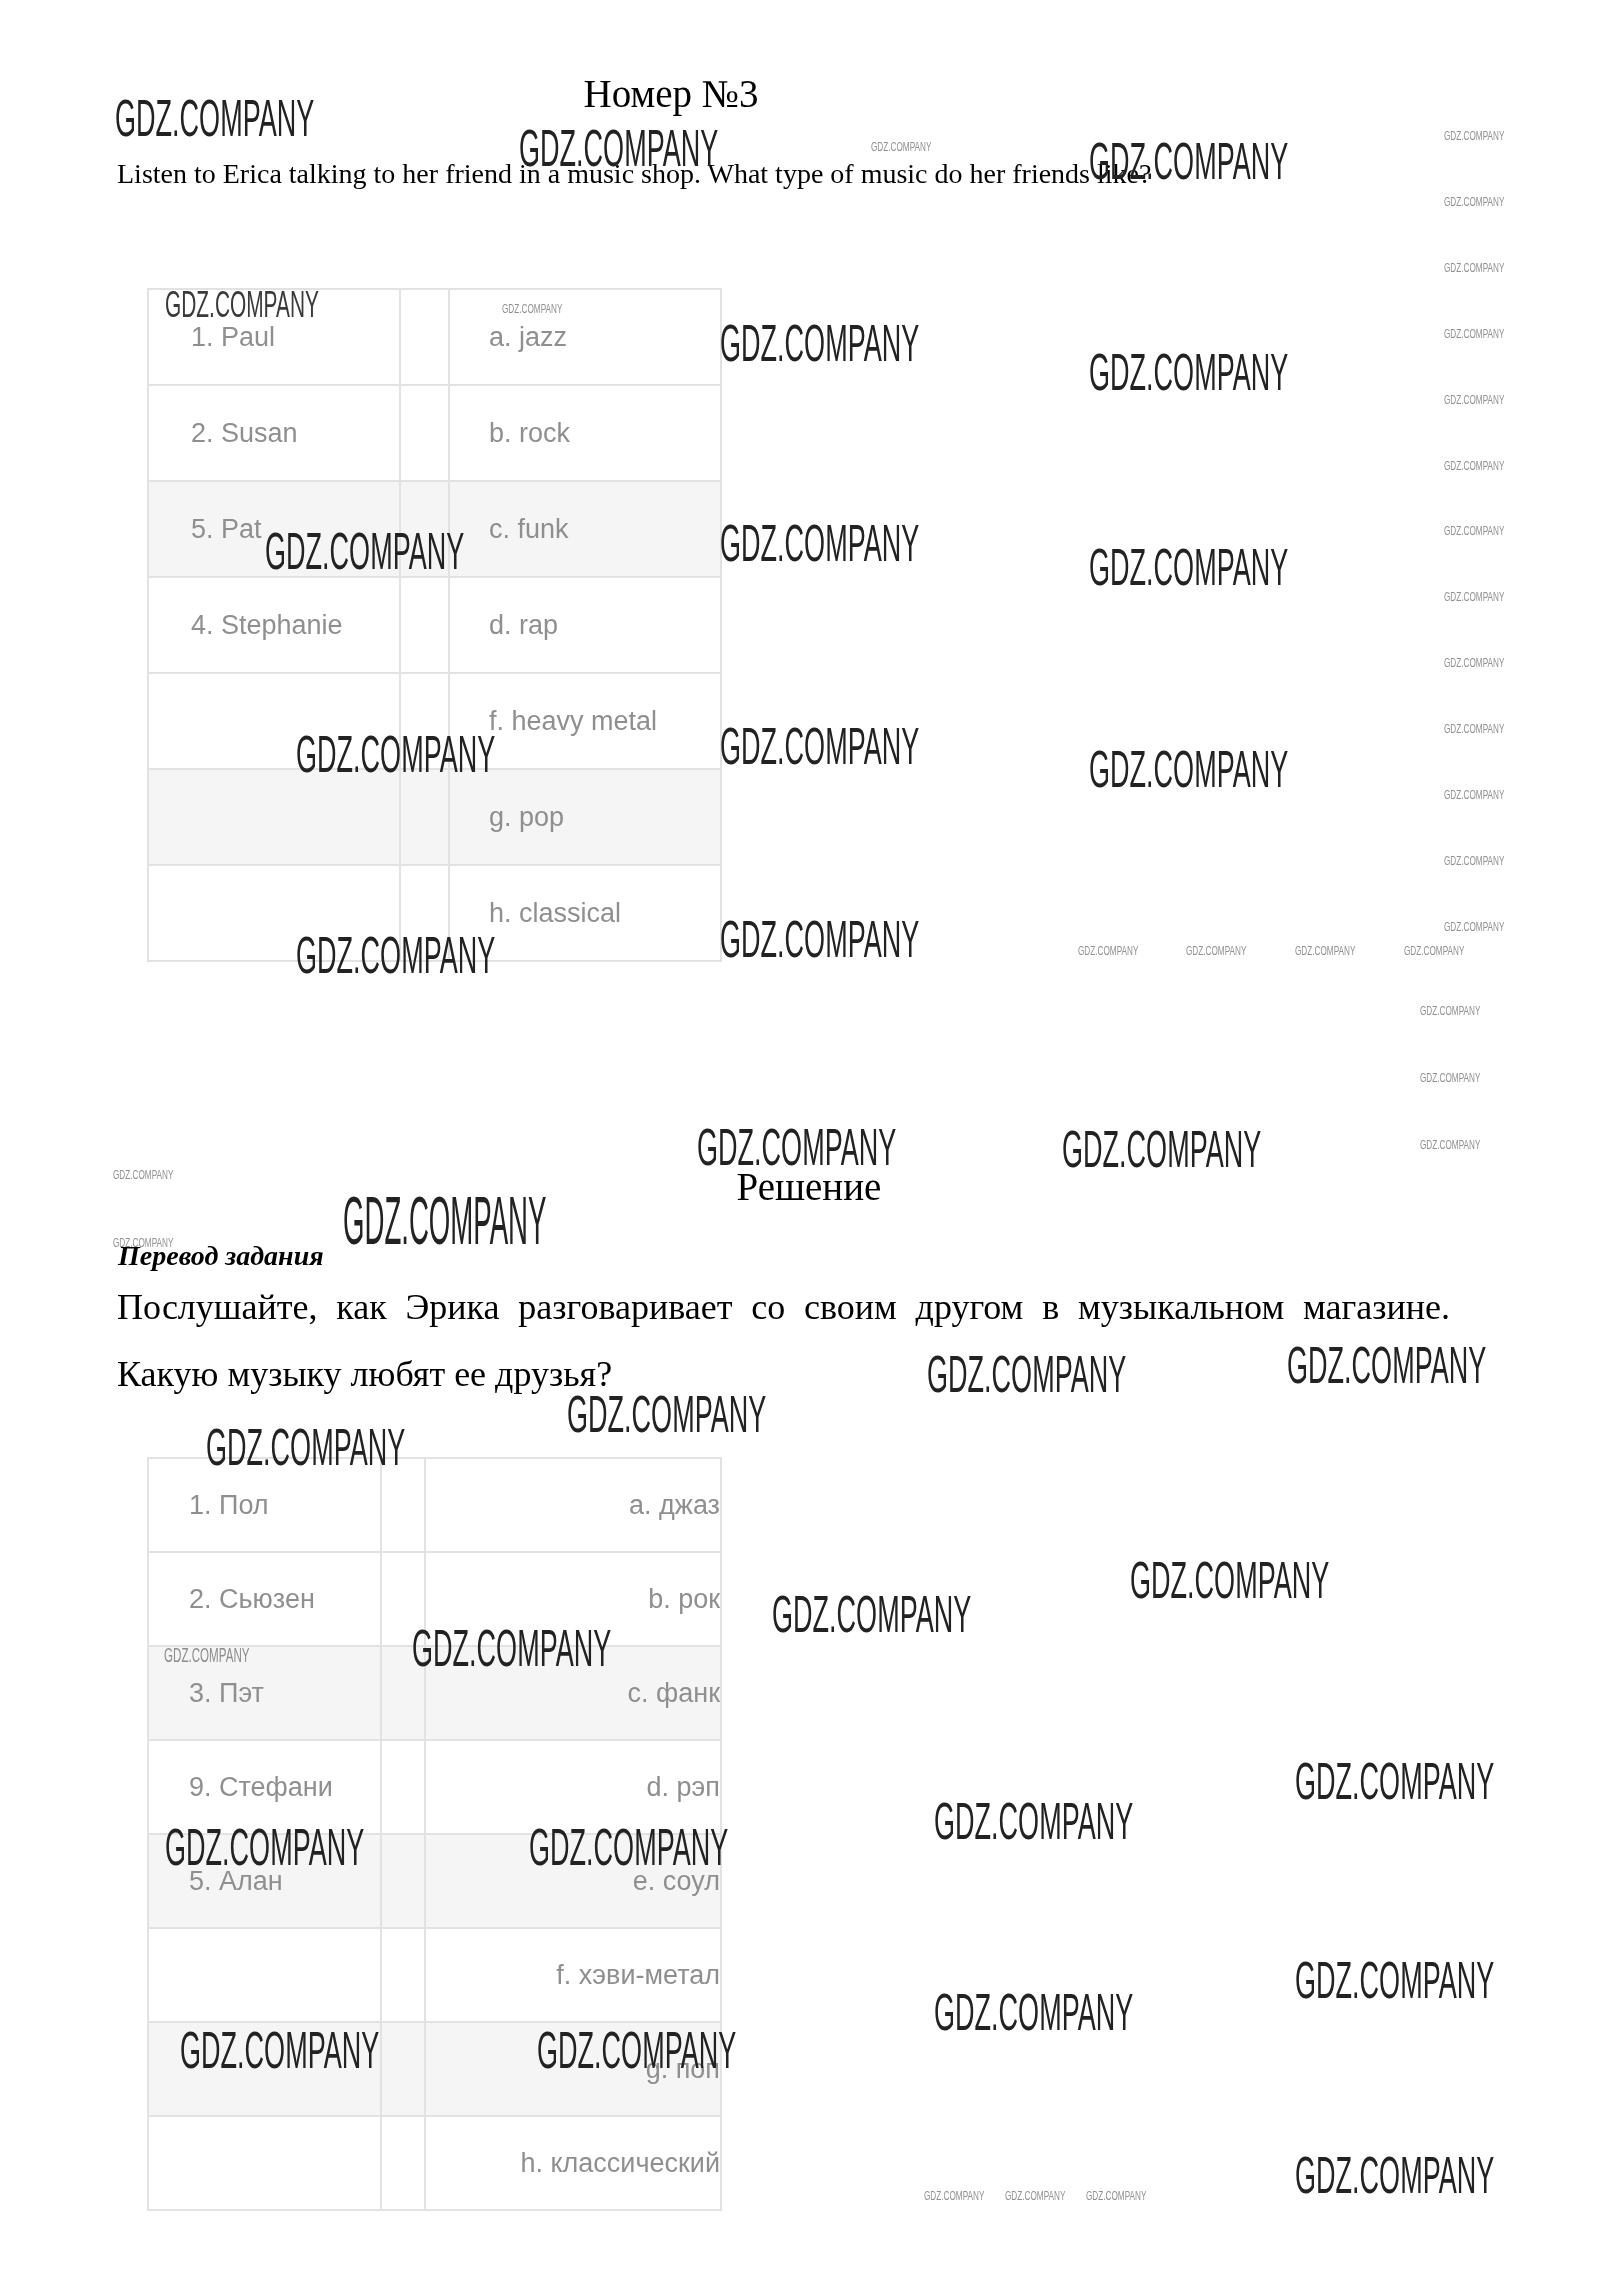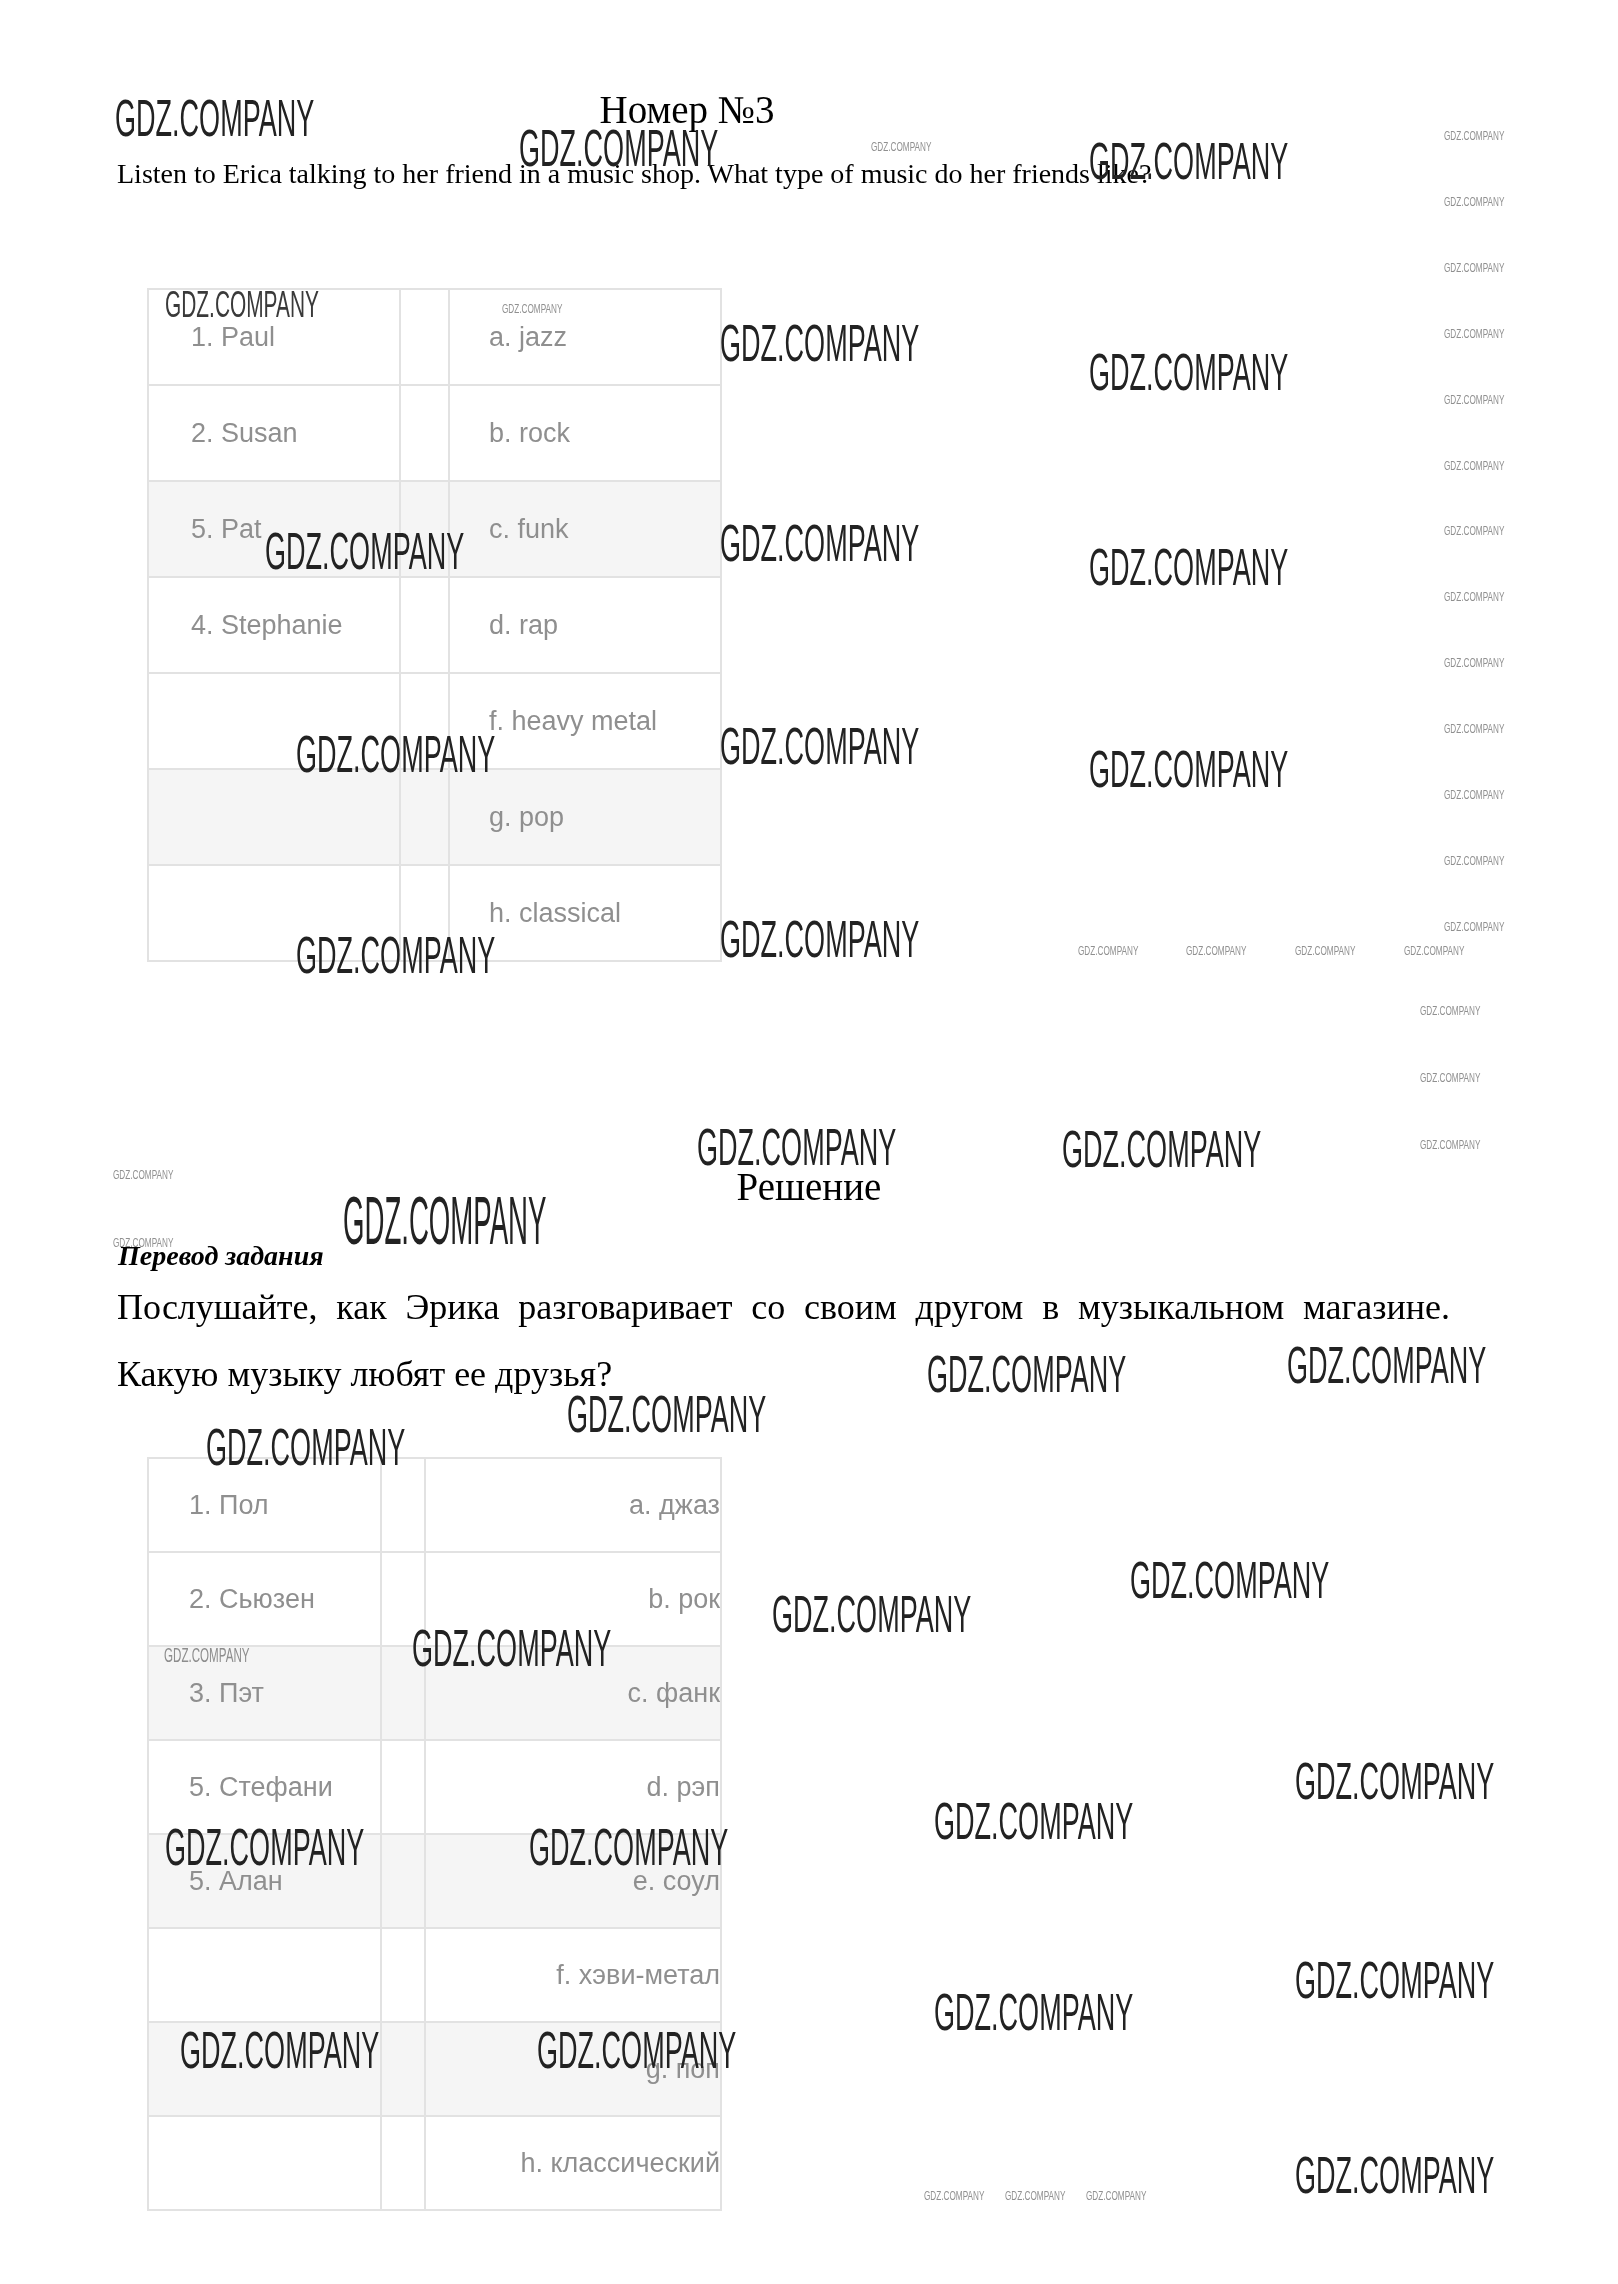--- a/index.html
+++ b/index.html
@@ -4,21 +4,21 @@
 <style>
   html,body{margin:0;padding:0;}
   body{
     width:1618px;height:2284px;background:#ffffff;position:relative;
     font-family:"Liberation Serif", serif;color:#000;overflow:hidden;
   }
 
   
   .page-title{
     position:absolute;left:0;top:72px;width:1342px;text-align:center;
-    font-size:39px;line-height:44px;font-weight:400;margin:16px;
+    font-size:39px;line-height:44px;font-weight:400;margin:0;
   }
   .task-en{
     position:absolute;left:117px;top:143px;width:1356px;
     font-size:28px;line-height:62px;text-align:justify;margin:0;
   }
   .solution-heading{
     position:absolute;left:0;top:1165px;width:1618px;text-align:center;
     font-size:39px;line-height:43px;font-weight:400;margin:0;
   }
   .translation-heading{
@@ -136,21 +136,21 @@
         <td class="c-name">2. Сьюзен</td>
         <td class="c-mid"></td>
         <td class="c-genre">b. рок</td>
       </tr>
     <tr class="alt">
         <td class="c-name">3. Пэт</td>
         <td class="c-mid"></td>
         <td class="c-genre">с. фанк</td>
       </tr>
     <tr>
-        <td class="c-name">5. Стефани</td>
+        <td class="c-name">9. Стефани</td>
         <td class="c-mid"></td>
         <td class="c-genre">d. рэп</td>
       </tr>
     <tr class="alt">
         <td class="c-name">5. Алан</td>
         <td class="c-mid"></td>
         <td class="c-genre">е. соул</td>
       </tr>
     <tr>
         <td class="c-name"></td>

